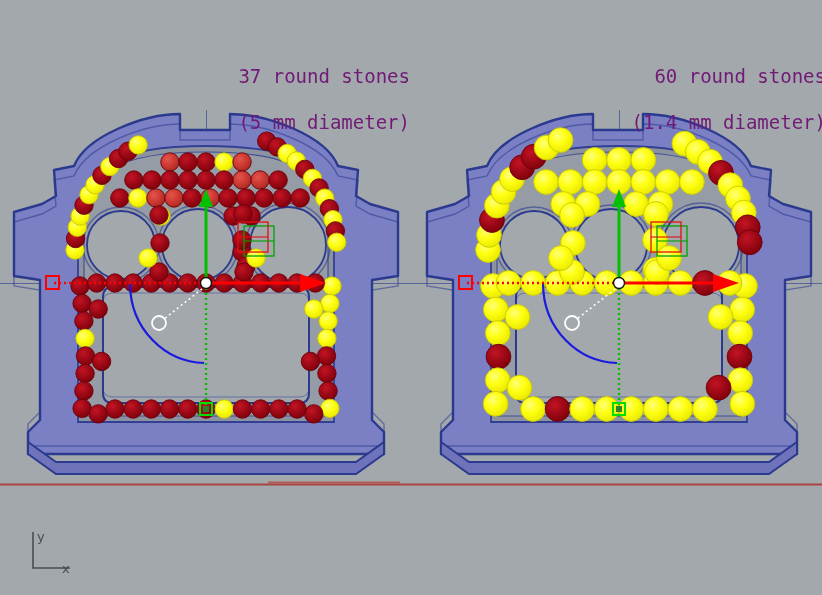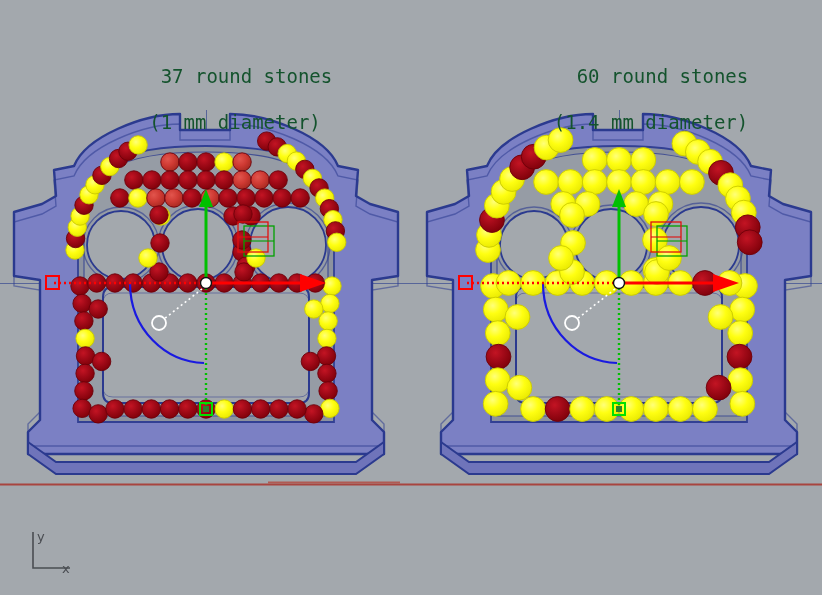--- a/index.html
+++ b/index.html
@@ -10,25 +10,25 @@
     font-family:"DejaVu Sans Mono", monospace;
     overflow:hidden;
     position:relative;
   }
   #viewport{
     position:absolute;inset:0;
     width:822px;height:595px;
   }
   .caption{
     position:absolute;
-    text-align:center;
+    text-align:right;
     font-family:"DejaVu Sans Mono","Liberation Mono",monospace;
     font-size:19px;
     line-height:23px;
-    color:#14532d;
+    color:#701a75;
     letter-spacing:0px;
     white-space:pre;
     user-select:none;
   }
   #caption-left{left:60px;top:42px;width:350px;}
   #caption-right{left:476px;top:42px;width:350px;}
   .caption .l2{display:block;}
 </style>
 </head>
 <body>
@@ -362,18 +362,18 @@
 
   <g>
     <polyline points="33,532 33,568 70,568" fill="none" stroke="#4a4d52" stroke-width="1.6"></polyline>
     <text id="axisY" x="37" y="541" font-family="DejaVu Sans, sans-serif" font-size="13" fill="#4a4d52">y</text>
     <text id="axisX" x="62" y="573" font-family="DejaVu Sans, sans-serif" font-size="13" fill="#4a4d52">x</text>
   </g>
 </svg>
 
 <div class="caption" id="caption-left">
   <span>37 round stones</span>
-  <span class="l2">(1 mm diameter)</span>
+  <span class="l2">(5 mm diameter)</span>
 </div>
 <div class="caption" id="caption-right">
   <span>60 round stones</span>
   <span class="l2">(1.4 mm diameter)</span>
 </div>
 
 </body></html>

